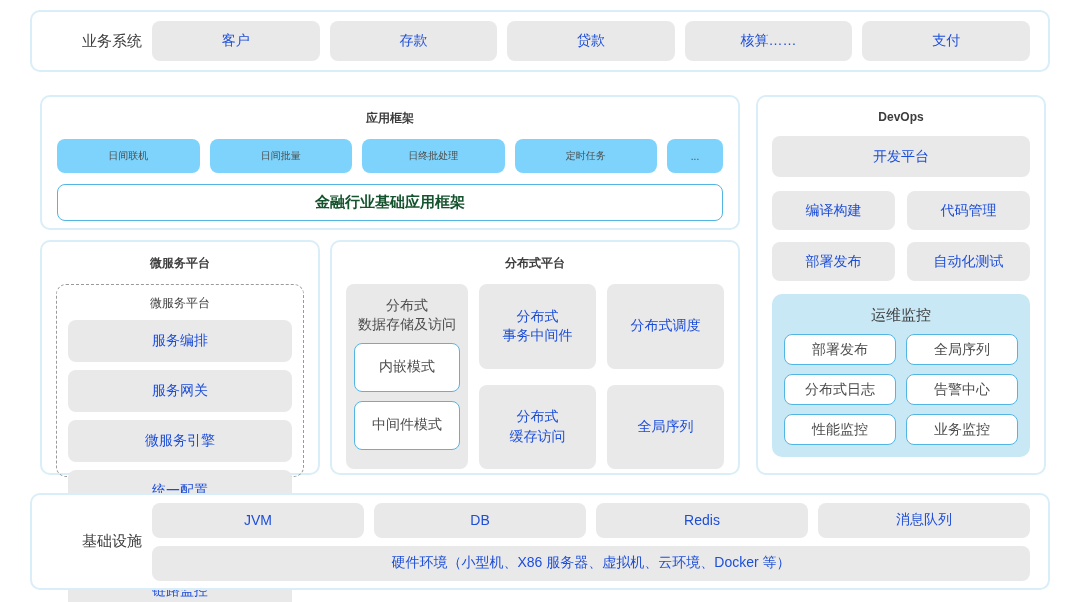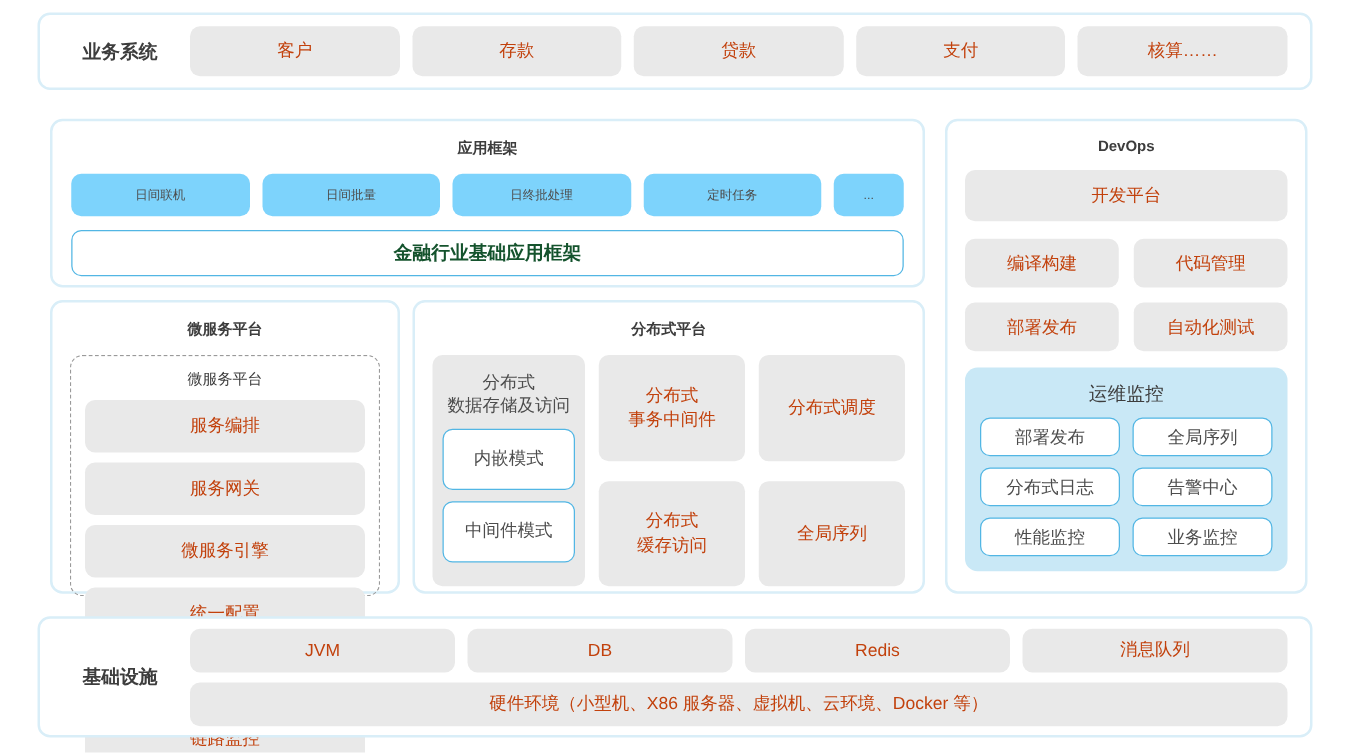--- a/index.html
+++ b/index.html
@@ -26,21 +26,21 @@
     padding-top: 13px;
   }
 
   .gray-box {
     background: #e9e9e9;
     border-radius: 8px;
     display: flex;
     align-items: center;
     justify-content: center;
     font-size: 14px;
-    color: #c2410c;
+    color: #1d4ed8;
     text-align: center;
   }
   .blue-box {
     background: #7dd3fc;
     border-radius: 8px;
     display: flex;
     align-items: center;
     justify-content: center;
     font-size: 10px;
     color: #4d4d4d;
@@ -52,22 +52,22 @@
     display: flex;
     align-items: center;
     justify-content: center;
     font-size: 14px;
     color: #4d4d4d;
   }
 
   
   .biz-panel { left: 30px; top: 10px; width: 1020px; height: 62px;
     display: flex; align-items: center; padding: 0 18px; gap: 10px; }
-  .side-label { width: 92px; flex: 0 0 92px; text-align: center;
-    font-size: 15px; font-weight: bold; color: #3d3d3d; }
+  .side-label { width: 92px; flex: 0 0 92px; text-align: right;
+    font-size: 15px; font-weight: normal; color: #3d3d3d; }
   .biz-panel .gray-box { flex: 1; height: 40px; }
 
   
   .appfw-panel { left: 40px; top: 95px; width: 700px; height: 135px; }
   .appfw-row { display: flex; gap: 10px; margin: 12px 15px 0 15px; }
   .appfw-row .blue-box { flex: 1; height: 34px; }
   .appfw-row .blue-box.narrow { flex: 0 0 56px; }
   .appfw-base { margin: 11px 15px 0 15px; height: 37px;
     font-size: 15px; font-weight: bold; color: #14532d; }
 
@@ -114,22 +114,22 @@
 </head>
 <body>
 
 <div class="stage">
 
   <div class="panel biz-panel">
     <div class="side-label">业务系统</div>
     <div class="gray-box">客户</div>
     <div class="gray-box">存款</div>
     <div class="gray-box">贷款</div>
+    <div class="gray-box">核算……</div>
     <div class="gray-box">支付</div>
-    <div class="gray-box">核算……</div>
   </div>
 
   <div class="panel appfw-panel">
     <div class="panel-title">应用框架</div>
     <div class="appfw-row">
       <div class="blue-box">日间联机</div>
       <div class="blue-box">日间批量</div>
       <div class="blue-box">日终批处理</div>
       <div class="blue-box">定时任务</div>
       <div class="blue-box narrow">...</div>

